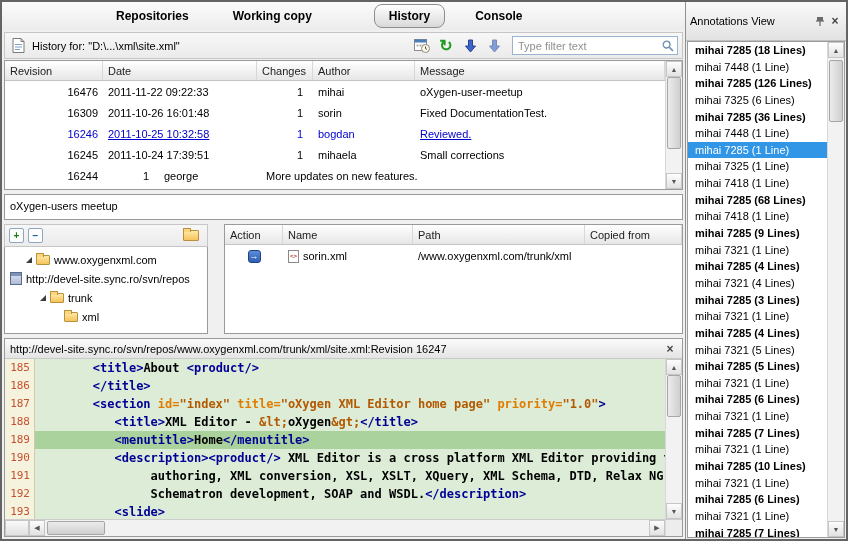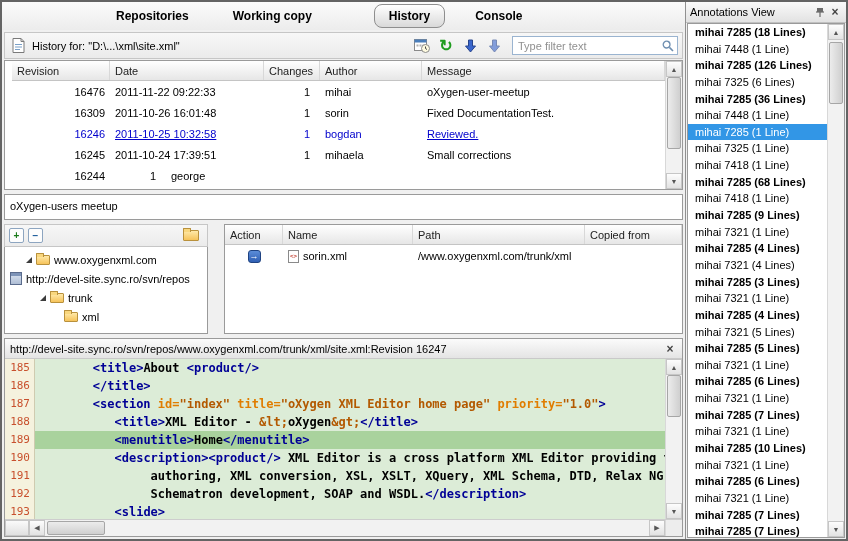--- a/index.html
+++ b/index.html
@@ -17,21 +17,21 @@
   .hist-title{font-size:11px;color:#000;margin-left:2px;white-space:nowrap;}
   .tb-group{margin-left:auto;display:flex;align-items:center;gap:2px;}
   .tb-btn{width:22px;height:22px;display:flex;align-items:center;justify-content:center;border:1px solid transparent;border-radius:2px;}
   .refresh-glyph{color:var(--refresh-green,#1e9c1e);font-size:16px;font-weight:bold;line-height:1;}
   .filter-box{position:relative;margin-left:4px;}
   .filter-box input{width:166px;height:19px;border:1px solid #9ab4d0;font-size:11px;padding:2px 18px 2px 5px;font-family:"Liberation Sans",sans-serif;color:#333;}
   .filter-box input::placeholder{color:#909090;}
   .filter-box svg{position:absolute;right:4px;top:4px;}
   
   .htable{height:130px;margin-top:1px;background:#fff;border:1px solid #9a9a9a;position:relative;overflow:hidden;flex:none;}
-  .hrows{margin-right:17px;margin-left:7px;}
+  .hrows{margin-right:17px;}
   .hrow{display:flex;height:21px;align-items:center;font-size:11px;}
   .hrow.hhead{height:20px;background:linear-gradient(#ffffff,#e6e6e6);border-bottom:1px solid #c4c4c4;color:#222;}
   .hcell{padding:0 5px;overflow:hidden;white-space:nowrap;}
   .hhead .hcell{border-right:1px solid #d8d8d8;height:100%;display:flex;align-items:center;text-align:left;}
   .c-rev{width:98px;text-align:right;justify-content:flex-start;}
   .c-date{width:154px;}
   .c-chg{width:56px;text-align:right;padding-right:10px;}
   .c-auth{width:102px;}
   .c-msg{flex:1;}
   .hrow.current{color:var(--link-blue,#0000cc);}
@@ -87,21 +87,21 @@
   .gutter{width:30px;flex:none;background:var(--gutter-bg,#f5f2de);color:var(--gutter-num,#c8502d);border-right:1px solid #cfcbb0;text-align:right;padding-right:4px;font-size:11px;font-family:"DejaVu Sans Mono",monospace;}
   .code-text{flex:1;font-weight:bold;overflow:hidden;}
   .code-line.hl .code-text{background:var(--added-line-strong-bg,#a9d29d);}
   .tk-tag{color:var(--tag,#000096);}
   .tk-text{color:#000;}
   .tk-attr{color:var(--attr-name,#e07d00);}
   .tk-val{color:var(--attr-value,#b35900);}
   .tk-ent{color:var(--attr-value,#b35900);}
   
   .annot{width:161px;flex:none;border-left:1px solid #909090;background:#f0f0f0;display:flex;flex-direction:column;}
-  .annot-header{height:21px;display:flex;align-items:center;gap:4px;padding:0 4px;background:linear-gradient(#fafafa,#e2e2e2);border-bottom:1px solid #c0c0c0;font-size:11px;flex:none;}
+  .annot-header{height:39px;display:flex;align-items:center;gap:4px;padding:0 4px;background:linear-gradient(#fafafa,#e2e2e2);border-bottom:1px solid #c0c0c0;font-size:11px;flex:none;}
   .annot-header .hdr-icons{margin-left:auto;display:flex;align-items:center;gap:3px;}
   .annot-body{flex:1;position:relative;background:#fff;border:1px solid #9a9a9a;margin:0 1px 1px 1px;overflow:hidden;}
   .annot-list{position:absolute;left:0;top:0;right:17px;bottom:0;overflow:hidden;}
   .annot-item{height:16.65px;line-height:16.65px;padding-left:7px;font-size:11px;white-space:nowrap;overflow:hidden;}
   .annot-item.b{font-weight:bold;}
   .annot-item.sel{background:var(--selection-blue,#3399ff);color:#fff;}
   .arrow-svg{display:block;}
 </style>
 </head>
 <body>
@@ -199,20 +199,21 @@
                 <div class="hcell c-rev">16245</div>
                 <div class="hcell c-date">2011-10-24 17:39:51</div>
                 <div class="hcell c-chg">1</div>
                 <div class="hcell c-auth">mihaela</div>
                 <div class="hcell c-msg">Small corrections</div>
               </div>
               <div class="hrow">
                 <div class="hcell c-rev">16244</div>
                 <div class="hcell c-chg">1</div>
                 <div class="hcell c-auth">george</div>
+                <div class="hcell c-msg">More updates on new features.</div>
               </div>
             </div>
         </div>
         <div class="vscroll abs">
           <div class="sb-btn">▲</div>
           <div class="sb-track">
               <div class="sb-thumb" style="top:0;height:72px;"></div>
             </div>
           <div class="sb-btn">▼</div>
         </div>

